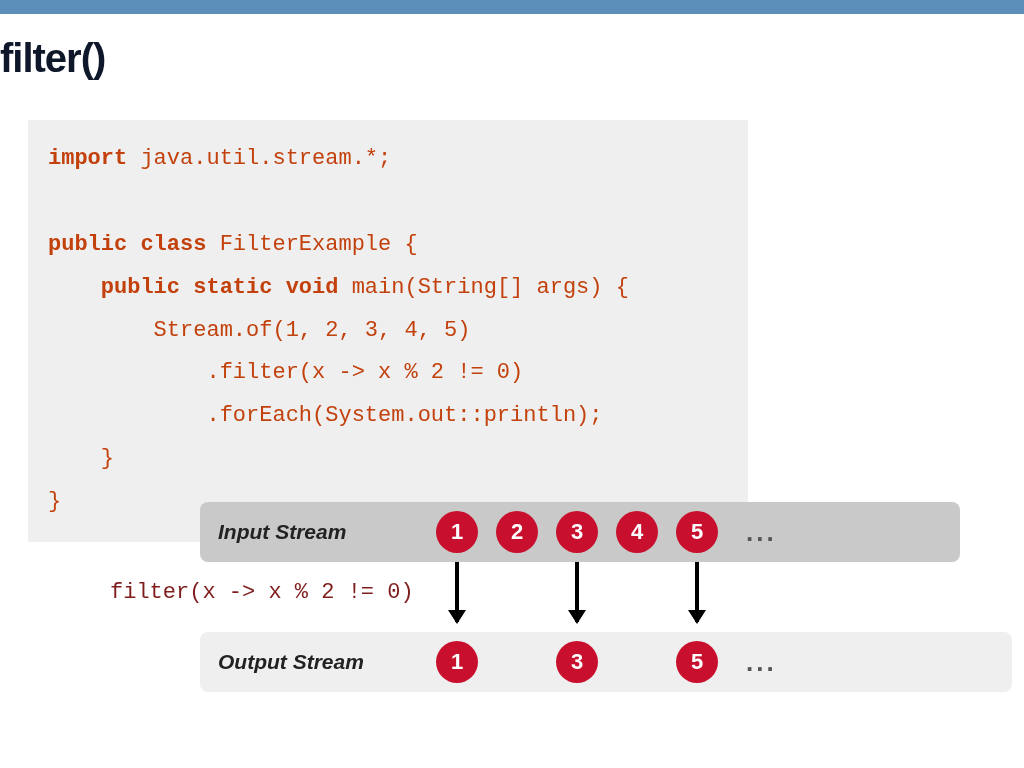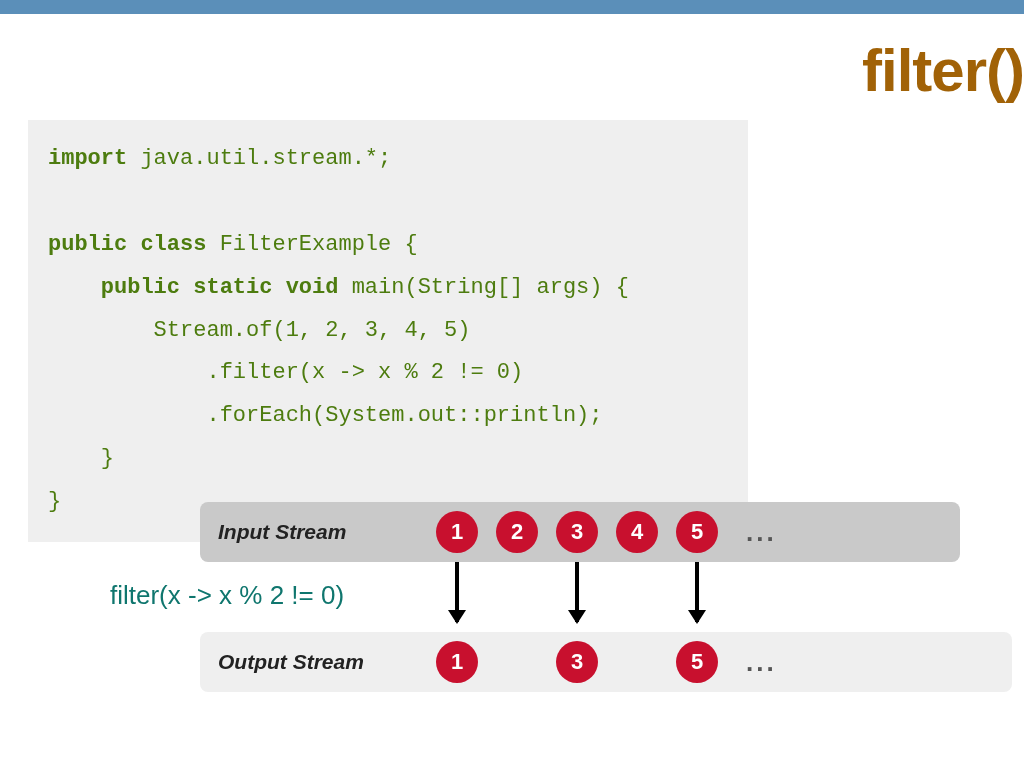--- a/index.html
+++ b/index.html
@@ -14,37 +14,37 @@
   .top-bar {
     position: absolute;
     top: 0; left: 0; right: 0;
     height: 14px;
     background: #5b8fb9;
   }
   .title {
     position: absolute;
     top: 36px;
     left: 0; right: 0;
-    text-align: right;
-    font-size: 60px;
+    text-align: left;
+    font-size: 40px;
     font-weight: 800;
-    color: #a16207;
+    color: #0f172a;
     letter-spacing: -1px;
   }
   .code-block {
     position: absolute;
     top: 120px;
     left: 28px;
     width: 720px;
     background: #efefef;
     padding: 18px 20px 18px 20px;
     font-family: "Consolas", "Courier New", monospace;
     font-size: 22px;
     line-height: 1.95;
-    color: #4d7c0f;
+    color: #c2410c;
     white-space: pre;
   }
   .kw { font-weight: bold; }
   .diagram {
     position: absolute;
     left: 200px;
     top: 502px;
     width: 800px;
   }
   .stream-row {
@@ -97,23 +97,23 @@
     font-size: 26px;
     color: #555;
     font-weight: 600;
     padding-left: 10px;
     letter-spacing: 3px;
   }
   .filter-expr {
     position: absolute;
     left: 110px;
     top: 580px;
-    font-family: Liberation Sans, sans-serif;
-    font-size: 26px;
-    color: #0f766e;
+    font-family: Liberation Mono, monospace;
+    font-size: 22px;
+    color: #7f1d1d;
   }
   .arrow {
     position: absolute;
     width: 4px;
     background: #000;
   }
   .arrow::after {
     content: "";
     position: absolute;
     bottom: -2px;

